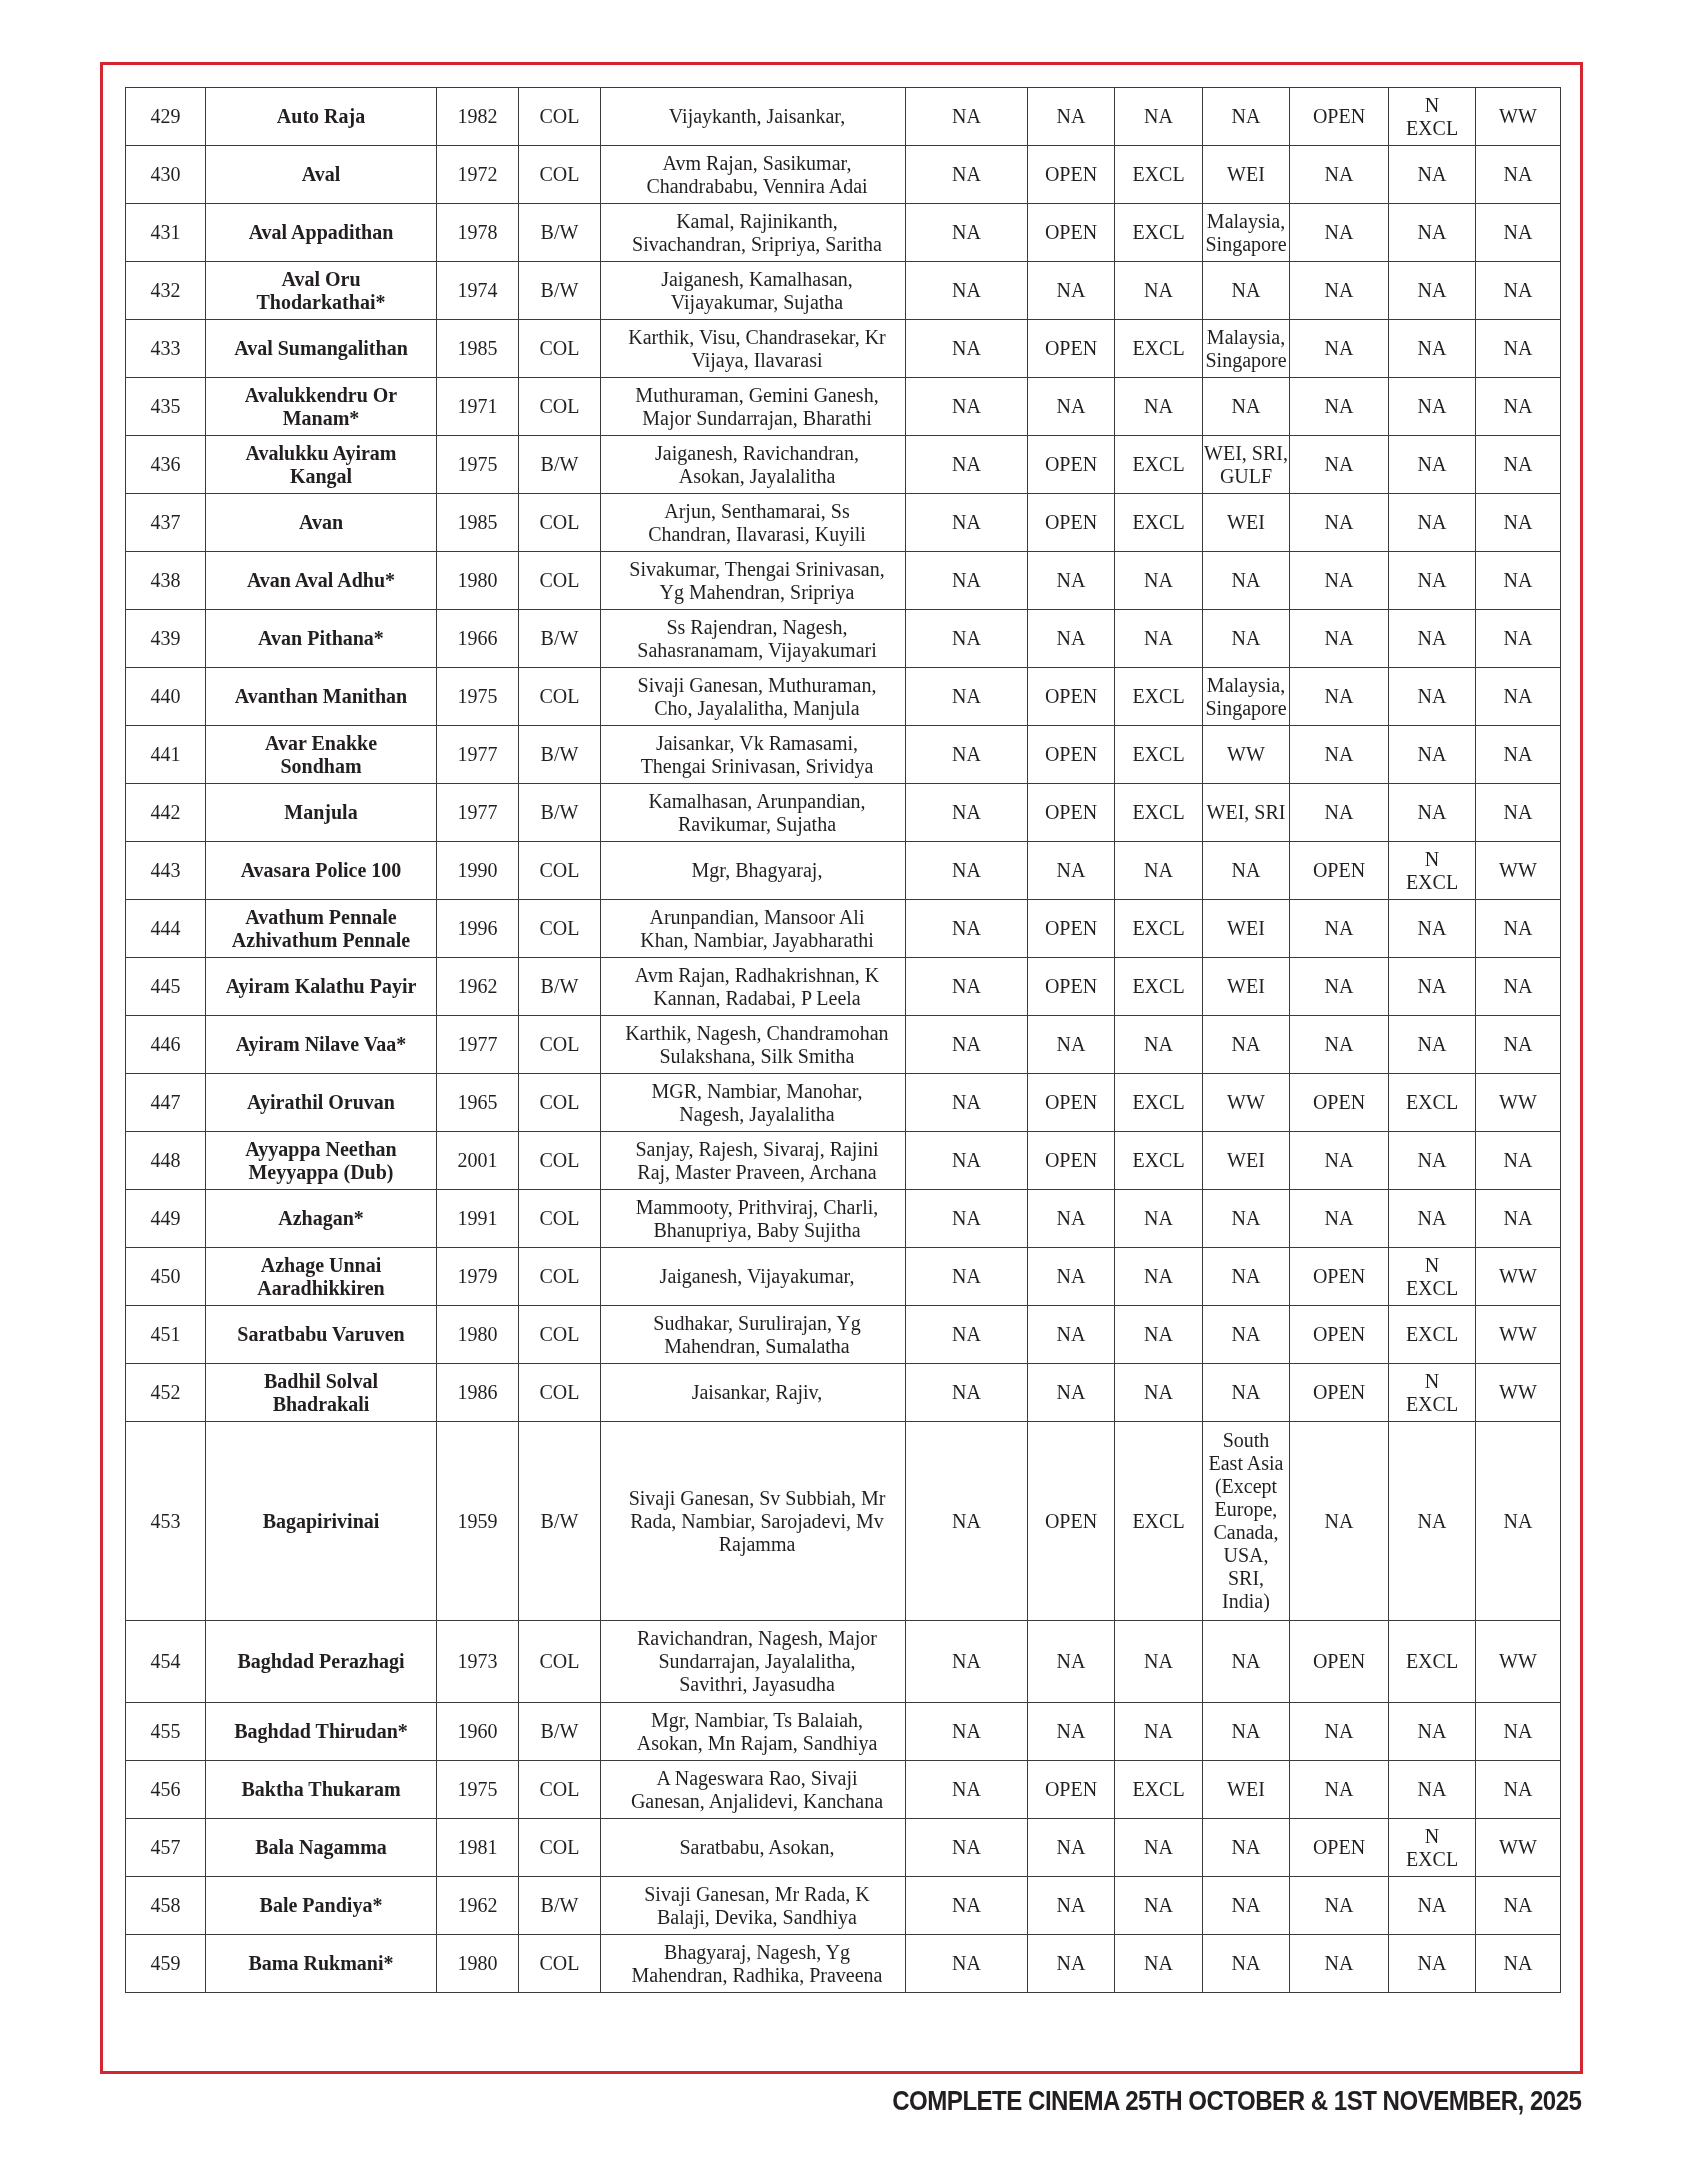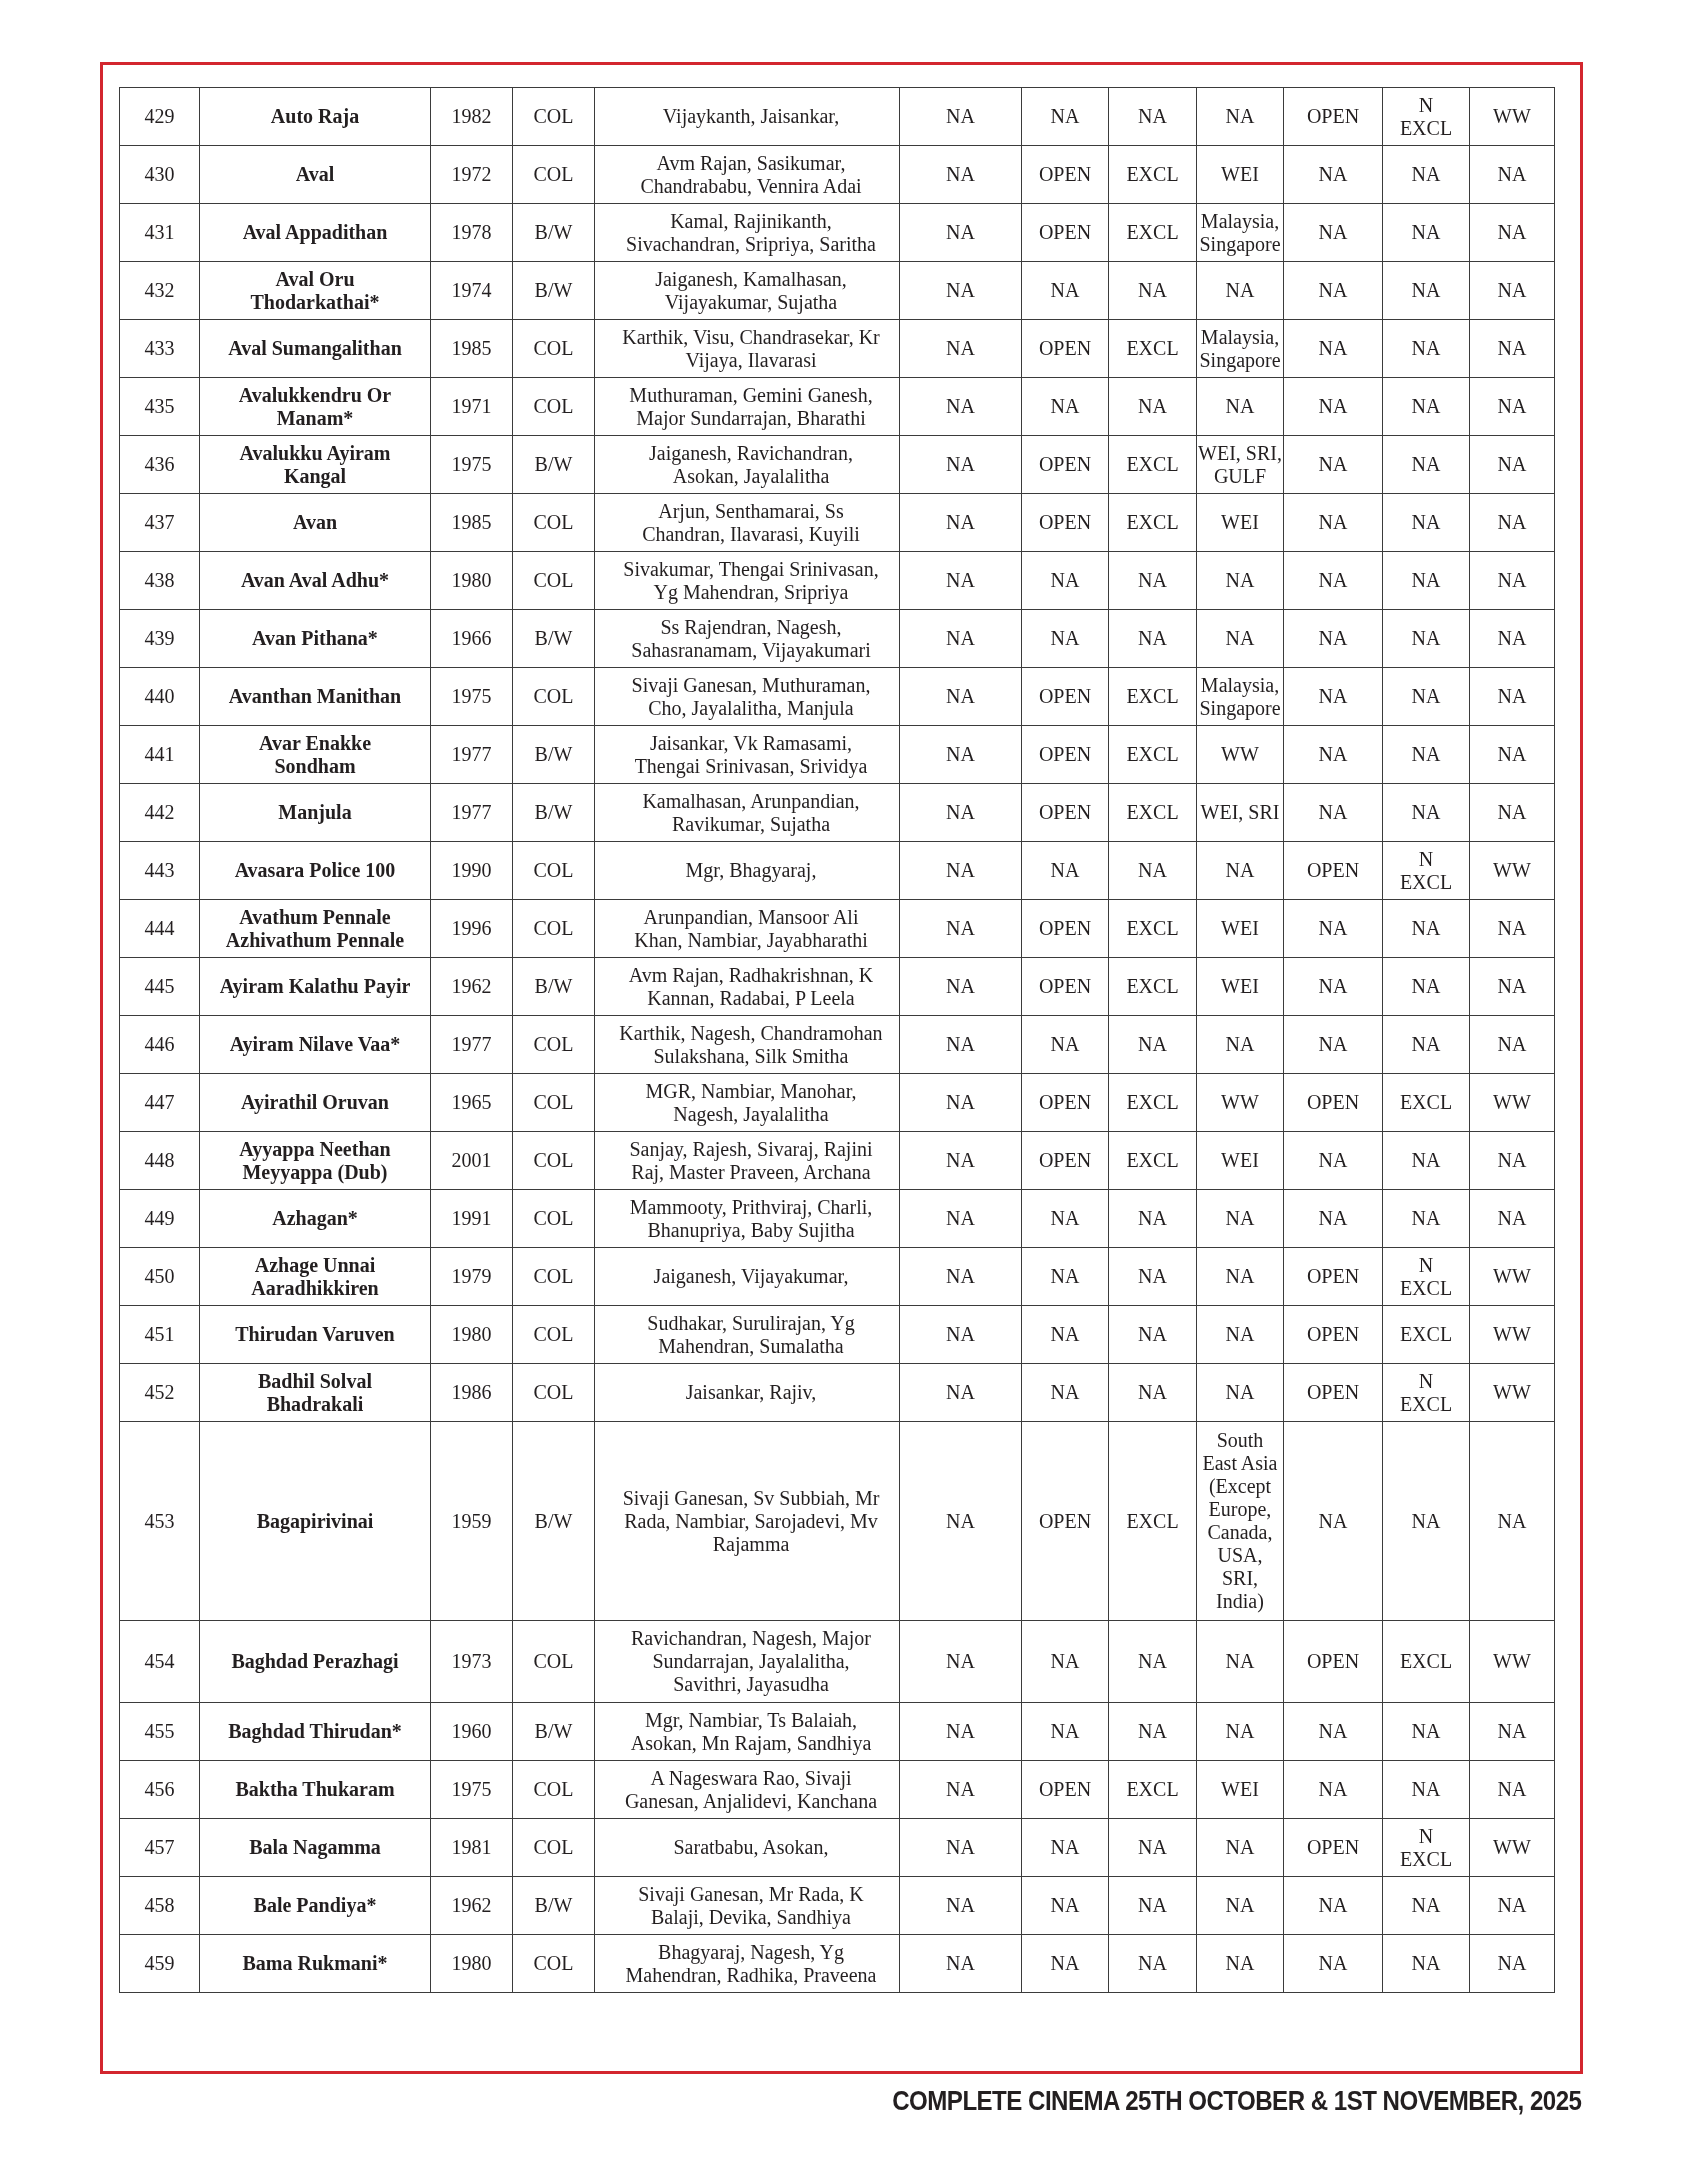--- a/index.html
+++ b/index.html
@@ -1,18 +1,18 @@
 <!DOCTYPE html>
 <html><head>
 <meta charset="utf-8">
 <style>
   html, body { margin:0; padding:0; background:#ffffff; }
   body { width:1683px; height:2178px; position:relative; overflow:hidden; font-family:"Liberation Serif", serif; color:#231f20; }
   .frame { position:absolute; left:100px; top:62px; width:1477px; height:2006px; border:3px solid #d3262e; }
-  table.listing { position:absolute; left:119px; top:87px; width:1436px; border-collapse:collapse; table-layout:fixed; }
+  table.listing { position:absolute; left:125px; top:87px; width:1436px; border-collapse:collapse; table-layout:fixed; }
   table.listing td { border:1.6px solid #3b3b3b; font-size:20px; line-height:23px; text-align:center; vertical-align:middle; padding:0 2px; box-sizing:border-box; overflow:hidden; }
   table.listing tr { height:58px; }
   table.listing tr.tall { height:199px; }
   table.listing tr.mid { height:82px; }
   td.title { font-weight:bold;font-family:Liberation Serif, serif; }
   td.cast { text-align:left; padding-left:14px !important; padding-right:6px !important; }
   td.tight { padding:0 !important; line-height:22px; }
   .footer { position:absolute; right:102px; top:2085px; font-family:"Liberation Sans", sans-serif; font-weight:bold; font-size:28px; letter-spacing:-0.6px; color:#231f20; transform:scaleX(0.86); transform-origin:right center; white-space:nowrap; }
   .ml { white-space:pre-line; }
 </style>
@@ -358,21 +358,21 @@
     <td class="ml">NA</td>
     <td class="ml">NA</td>
     <td class="ml tight">NA</td>
     <td class="ml">OPEN</td>
     <td class="ml">N
 EXCL</td>
     <td class="ml">WW</td>
   </tr>
       <tr>
     <td class="ml">451</td>
-    <td class="ml title">Thirudan Varuven</td>
+    <td class="ml title">Saratbabu Varuven</td>
     <td class="ml">1980</td>
     <td class="ml">COL</td>
     <td class="ml cast">Sudhakar, Surulirajan, Yg
 Mahendran, Sumalatha</td>
     <td class="ml">NA</td>
     <td class="ml">NA</td>
     <td class="ml">NA</td>
     <td class="ml tight">NA</td>
     <td class="ml">OPEN</td>
     <td class="ml">EXCL</td>

